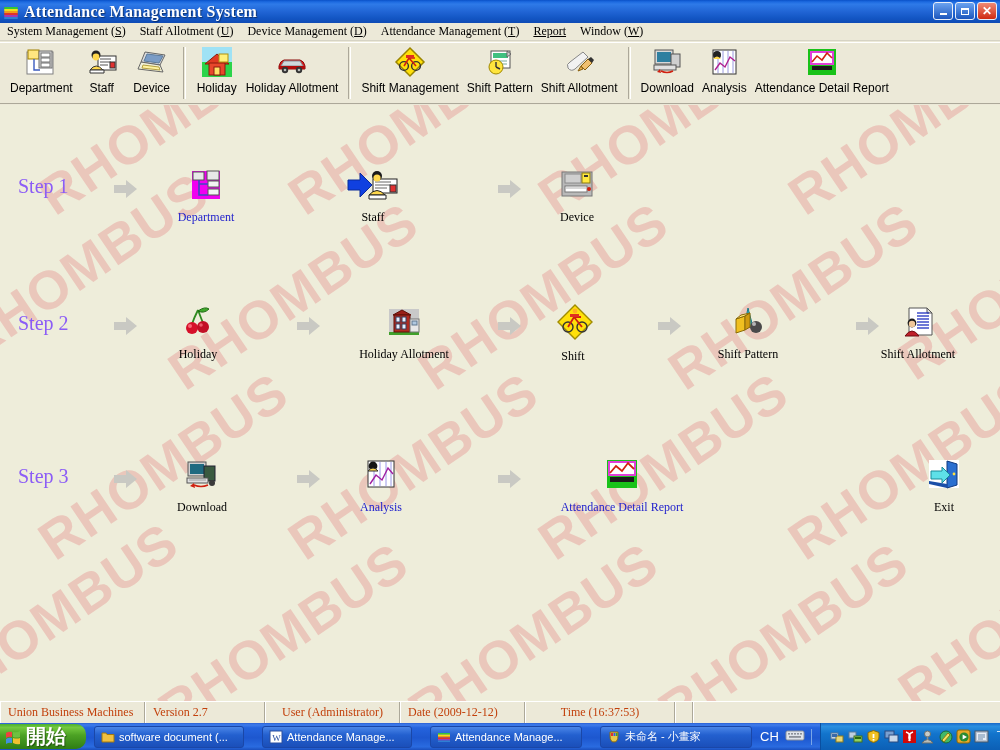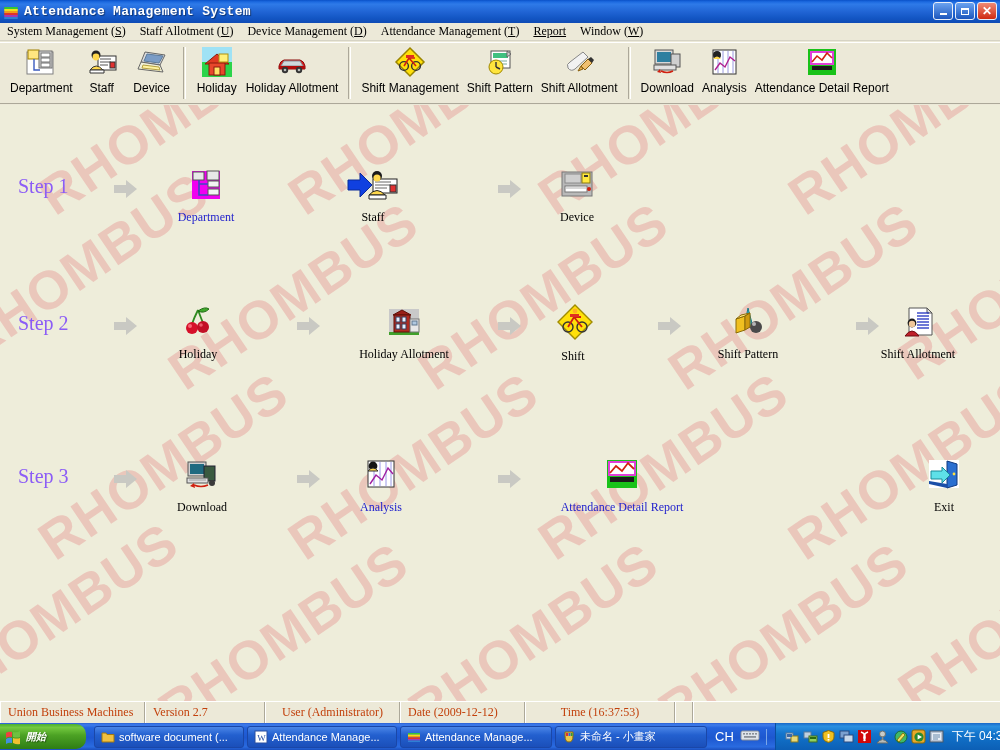--- a/index.html
+++ b/index.html
@@ -23,22 +23,22 @@
     display: flex; align-items: center;
     box-sizing: border-box;
     padding-left: 3px;
   }
   .tb-icon {
     width: 16px; height: 16px; position: relative; flex: 0 0 auto;
     margin-right: 5px;
   }
   .tb-icon .band { position: absolute; left: 1px; width: 14px; height: 2px; border-radius: 1px;}
   .titlebar-text {
-    color: #ffffff; font-size: 13px; font-weight: bold;
-    font-family: Liberation Mono, monospace;
+    color: #ffffff; font-size: 16px; font-weight: bold;
+    font-family: Liberation Serif, serif;
     letter-spacing: 0.3px;
     text-shadow: 1px 1px 1px rgba(0,0,0,0.45);
     white-space: nowrap;
   }
   .tb-buttons { position: absolute; right: 3px; top: 2px; display: flex; gap: 2px; }
   .tb-btn {
     width: 20px; height: 18px; border-radius: 3px;
     border: 1px solid #e8eef9;
     display: flex; align-items: center; justify-content: center;
     font-size: 10px; color: #fff; font-family: "Liberation Sans", sans-serif;
@@ -151,25 +151,25 @@
   .start-btn {
     height: 25px; margin: 1px 0 1px 0;
     min-width: 86px;
     background: linear-gradient(180deg,#4caf31 0%,#73c93f 14%,#4ca224 45%,#2e7d14 100%);
     border-radius: 0 10px 10px 0;
     display: flex; align-items: center; padding: 0 10px 0 5px;
     box-sizing: border-box;
   }
   .start-flag { width: 16px; height: 16px; position: relative; margin-right: 5px;}
   .start-txt {
-    color: #fff; font-weight: bold; font-size: 10px; font-style: italic;
+    color: #fff; font-weight: bold; font-size: 20px; 
     font-family: "DejaVu Sans", sans-serif;
     text-shadow: 1px 1px 1px rgba(0,0,0,0.4);
   }
-  .tasks { display: flex; align-items: center; margin-left: 8px; gap: 3px; flex: 1 1 auto;}
+  .tasks { display: flex; align-items: center; margin-left: 8px; gap: 18px; flex: 1 1 auto;}
   .task-btn {
     height: 22px; display: flex; align-items: center; gap: 4px;
     padding: 0 6px; box-sizing: border-box;
     background: linear-gradient(180deg,#4b86e8,#2360cf 40%,#1b4fb9);
     border: 1px solid #1a47a8; border-radius: 3px;
     color: #fff; font-size: 11px; font-family: "Liberation Sans", sans-serif;
     max-width: 152px; white-space: nowrap; overflow: hidden;
   }
   .task-ico { width: 14px; height: 14px; flex: 0 0 auto; position: relative;}
   .lang-area {

